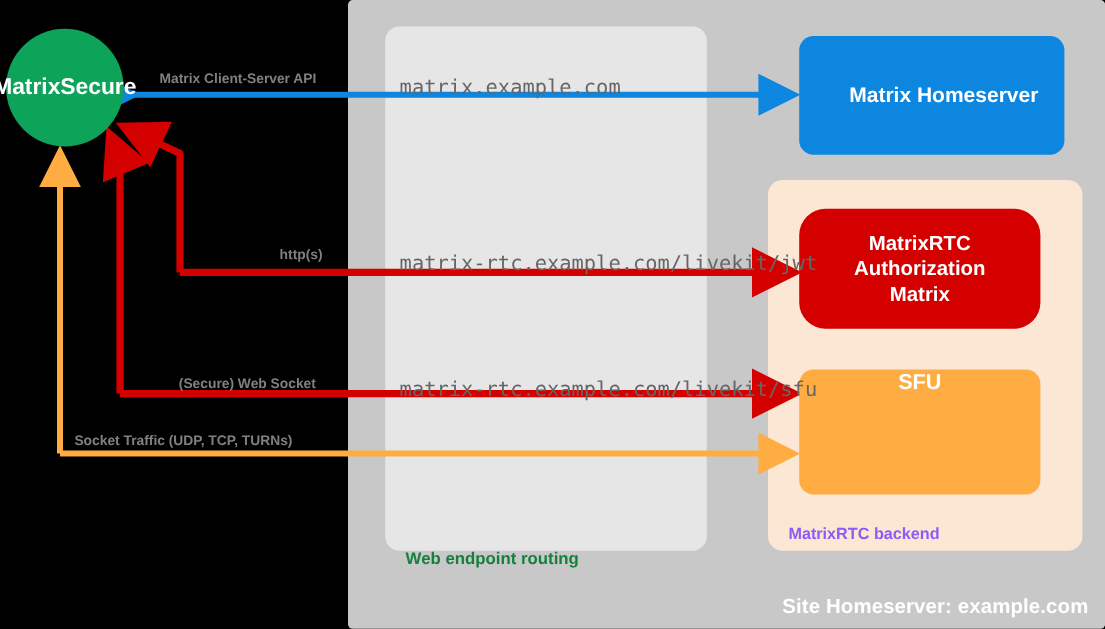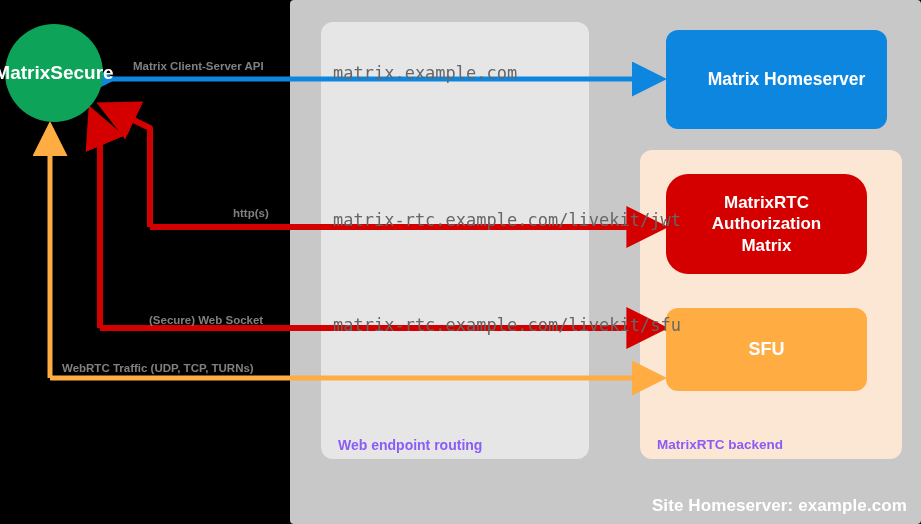--- a/index.html
+++ b/index.html
@@ -6,37 +6,37 @@
   body{width:921px;height:524px;overflow:hidden;font-family:"Liberation Sans",sans-serif;}
   #stage{position:relative;width:921px;height:524px;background:#000;}
   .abs{position:absolute;}
 
   
   #site-panel{left:290px;top:0px;width:631px;height:524px;background:#c8c8c8;border-radius:4px;}
   #site-title{right:14px;bottom:8px;color:#ffffff;font-size:17px;font-weight:bold;letter-spacing:.1px;white-space:nowrap;}
 
   
   #web-panel{left:321px;top:22px;width:268px;height:437px;background:#e6e6e6;border-radius:12px;}
-  #web-title{left:338px;top:437px;color:#8b5cf6;font-size:14px;font-weight:bold;white-space:nowrap;}
+  #web-title{left:338px;top:457px;color:#15803d;font-size:14px;font-weight:bold;white-space:nowrap;}
 
   
   #rtc-panel{left:640px;top:150px;width:262px;height:309px;background:#fce6d4;border-radius:12px;}
   #rtc-title{left:657px;top:437px;color:#8b5cf6;font-size:13.5px;font-weight:bold;white-space:nowrap;}
 
   
   #client{left:5px;top:24px;width:98px;height:98px;border-radius:50%;background:#0da45a;
           display:flex;align-items:center;justify-content:center;
           color:#fff;font-weight:bold;font-size:19px;line-height:1.13;text-align:center;}
   #homeserver{left:666px;top:30px;width:201px;height:99px;background:#0d86e0;border-radius:12px;
           display:flex;align-items:center;justify-content:center;color:#fff;font-weight:bold;font-size:17.5px;padding-left:20px;}
   #auth{left:666px;top:174px;width:201px;height:100px;background:#d40000;border-radius:22px;
           display:flex;align-items:center;justify-content:center;color:#fff;font-weight:bold;
           font-size:17px;line-height:1.26;text-align:center;}
-  #sfu{left:666px;top:308px;width:201px;height:83px;background:#ffad42;border-radius:12px;
-          display:flex;align-items:center;justify-content:center;color:#fff;font-weight:bold;font-size:18px;}
+  #sfu{left:666px;top:308px;width:201px;height:104px;background:#ffad42;border-radius:12px;
+          display:flex;align-items:flex-start;justify-content:center;color:#fff;font-weight:bold;font-size:18px;}
 
   
   .elabel{font-size:11.5px;font-weight:bold;color:#808080;white-space:nowrap;}
   .mlabel{font-family:"DejaVu Sans Mono",monospace;font-size:17px;color:#666666;white-space:nowrap;}
   #lbl-csapi{left:133px;top:60px;}
   #lbl-https{left:233px;top:207px;text-align:center;}
   #lbl-ws{left:149px;top:314px;text-align:center;}
   #lbl-webrtc{left:62px;top:362px;}
   #lbl-matrixdom{left:333px;top:63px;}
   #lbl-jwt{left:333px;top:210px;}
@@ -103,21 +103,21 @@
     </div>
   </div>
 
   <div class="abs" id="sfu">
     <span>SFU</span>
   </div>
 
   <div class="abs elabel" id="lbl-csapi">Matrix Client-Server API</div>
   <div class="abs elabel" id="lbl-https">http(s)</div>
   <div class="abs elabel" id="lbl-ws">(Secure) Web Socket</div>
-  <div class="abs elabel" id="lbl-webrtc">WebRTC Traffic (UDP, TCP, TURNs)</div>
+  <div class="abs elabel" id="lbl-webrtc">Socket Traffic (UDP, TCP, TURNs)</div>
 
   <div class="abs mlabel" id="lbl-matrixdom">matrix.example.com</div>
   <div class="abs mlabel" id="lbl-sfu">matrix-rtc.example.com/livekit/sfu</div>
   <div class="abs mlabel" id="lbl-jwt">matrix-rtc.example.com/livekit/jwt</div>
 
   <div class="abs" id="web-title">Web endpoint routing</div>
   <div class="abs" id="rtc-title">MatrixRTC backend</div>
   <div class="abs" id="site-title">Site Homeserver: example.com</div>
 
 </div>

